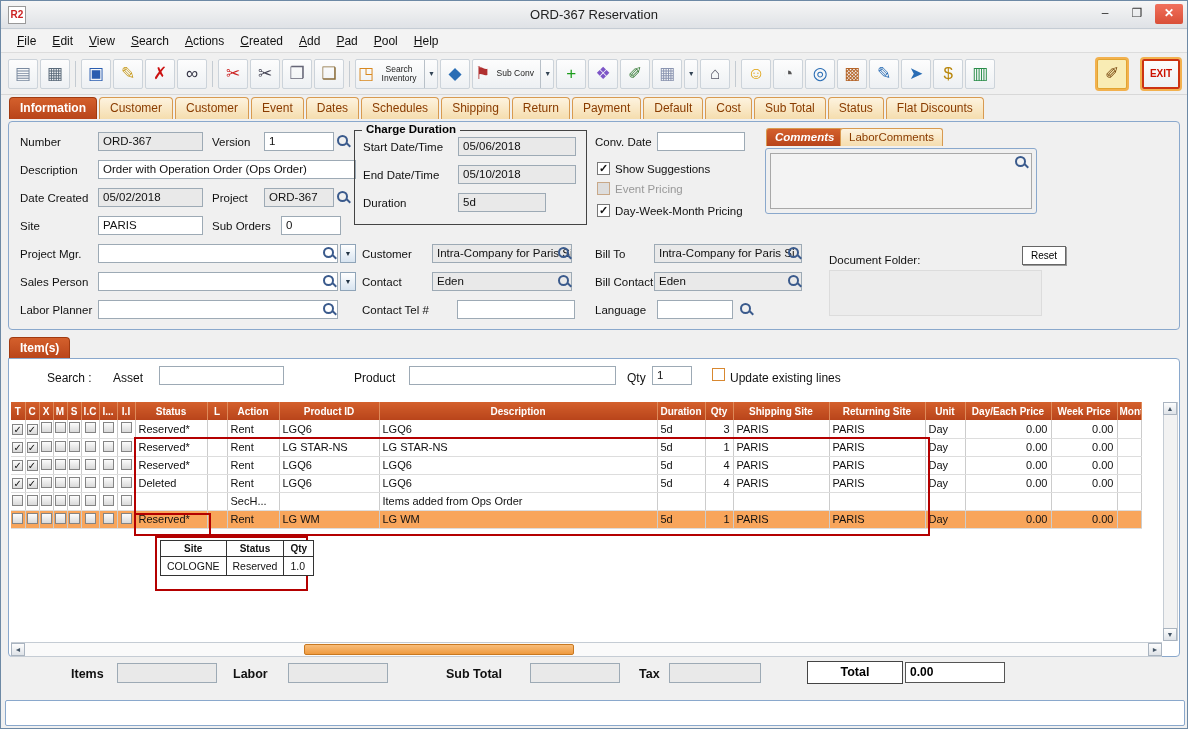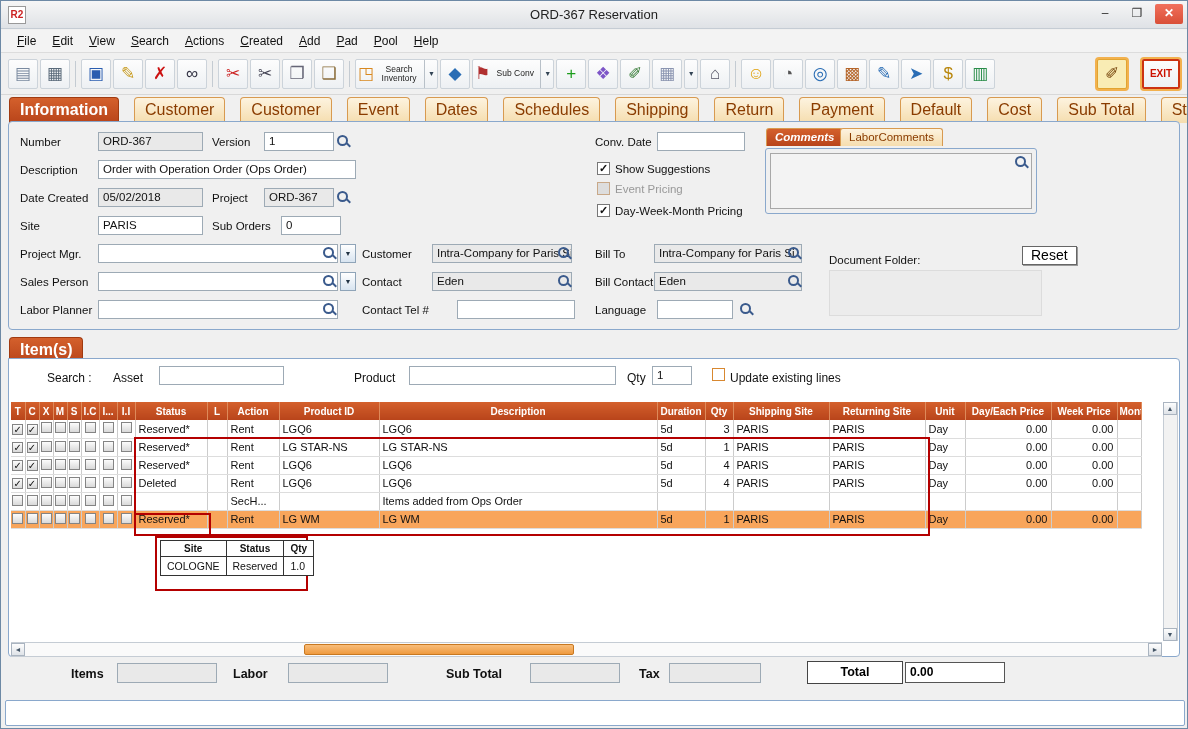--- a/index.html
+++ b/index.html
@@ -30,22 +30,22 @@
   .tspace { flex:1; }
   .tbtn.combo { padding:0 2px; gap:2px; }
   .tbtn.combo .tlbl { font-size:8.5px; line-height:9px; width:46px; color:#222; white-space:normal; }
   .tbtn.combo .tdd { font-size:7px; color:#345; border-left:1px solid #b8c0c8; padding-left:3px; align-self:stretch; display:flex; align-items:center; }
   .tbtn.ddonly { min-width:14px; width:14px; font-size:7px; color:#345; }
   .tbtn.hlb { background:#f9ecb4; border:1px solid #e2a430; box-shadow:0 0 0 2px #f2b14e; margin-right:14px; }
   .tbtn.exitb { color:#cc1100; font-weight:bold; font-size:10px; border:2px solid #cc3311;
                 box-shadow:0 0 0 2px #f2b14e; width:38px; }
   
   .tabstrip { position:absolute; left:8px; top:96px; display:flex; }
-  .mtab { padding:3px 10px 4px; font-size:16px; color:#8a3c00; border:1px solid #d89a50; border-bottom:none;
-          border-radius:4px 4px 0 0; background:linear-gradient(#fdf3df,#f5ddae); margin-right:15px; cursor:default; white-space:nowrap; }
+  .mtab { padding:3px 10px 4px; font-size:12px; color:#8a3c00; border:1px solid #d89a50; border-bottom:none;
+          border-radius:4px 4px 0 0; background:linear-gradient(#fdf3df,#f5ddae); margin-right:2px; cursor:default; white-space:nowrap; }
   .mtab.sel { background:linear-gradient(#d4602c,#b8441a); color:#fff; font-weight:bold; border-color:#a03a10; }
   
   .infopanel { position:absolute; left:7px; top:120px; width:1172px; height:209px;
                border:1px solid #8aa8cc; border-radius:4px; background:#f0f0f0; }
   .lbl { position:absolute; font-size:11.5px; color:#111; height:17px; line-height:17px; white-space:nowrap; }
   .lbl.gray { color:#999; }
   .fld { position:absolute; height:19px; border:1px solid #9daab5; background:#fff; font-size:11.5px;
          line-height:17px; padding:0 4px; color:#111; white-space:nowrap; overflow:hidden; }
   .fld.ro { background:#e9e9e9; }
   .mag { position:absolute; width:14px; height:14px; }
@@ -59,21 +59,21 @@
          line-height:11px; text-align:center; color:#111; font-weight:bold; }
   .chk.dis { background:#ddd; border-color:#c8a888; }
   .chk.orange { border-color:#d88830; }
   .grp { position:absolute; border:1px solid #444; }
   .gtitle { position:absolute; top:-8px; left:7px; background:#f0f0f0; padding:0 4px; font-weight:bold; font-size:11.5px; }
   .stab { position:absolute; padding:2px 8px 3px; font-size:11.5px; color:#8a3c00; border:1px solid #d89a50; border-bottom:none;
           border-radius:3px 3px 0 0; background:linear-gradient(#fdf3df,#f5ddae); cursor:default; }
   .stab.sel { background:linear-gradient(#d4602c,#b8441a); color:#fff; font-weight:bold;font-style:italic; }
   .cm-outer { position:absolute; border:1px solid #8aa8cc; border-radius:3px; background:#f0f0f0; }
   .cm-inner { position:absolute; left:4px; top:4px; right:4px; bottom:4px; background:#f3f3f3; border:1px solid #a8a8a8; }
-  .resetbtn { position:absolute; height:19px; background:#fff; border:1px solid #666; font-size:14px;
+  .resetbtn { position:absolute; height:19px; background:#fff; border:1px solid #666; font-size:10px;
               padding:0 8px; line-height:17px; box-shadow:1px 1px 0 #999; cursor:default; }
   .folderbox { position:absolute; background:#ececec; border:1px solid #dcdcdc; }
   
   .itemspanel { position:absolute; left:7px; top:357px; width:1172px; height:299px;
                 border:1px solid #8aa8cc; border-radius:0 4px 4px 4px; background:#fff; }
   .ptabs { position:absolute; left:8px; top:336px; display:flex;flex-direction:column; }
   .gridwrap { position:absolute; left:2px; top:43px; width:1151px; height:239px; background:#fff; overflow:hidden; }
   table.grid { border-collapse:collapse; table-layout:fixed; width:1130px; }
   table.grid th { background:linear-gradient(#d4602c,#b8441a); color:#fff; font-size:10px; font-weight:bold;
                   height:18px; padding:0 2px; border-right:1px solid #de8a5a; white-space:nowrap; overflow:hidden; }
@@ -273,20 +273,29 @@
 
     <div class="lbl" style="left:11px;top:152px">Sales Person</div>
     <div class="fld" style="left:89px;top:150px;width:240px"></div>
     <div class="mag" style="left:313px;top:152px"></div>
     <div class="ddb" style="left:331px;top:150px">▼</div>
 
     <div class="lbl" style="left:11px;top:180px">Labor Planner</div>
     <div class="fld" style="left:89px;top:178px;width:240px"></div>
     <div class="mag" style="left:313px;top:180px"></div>
 
+    <div class="grp" style="left:345px;top:8px;width:233px;height:95px">
+      <div class="gtitle">Charge Duration</div>
+      <div class="lbl" style="left:8px;top:8px">Start Date/Time</div>
+      <div class="fld ro" style="left:103px;top:6px;width:118px">05/06/2018</div>
+      <div class="lbl" style="left:8px;top:36px">End Date/Time</div>
+      <div class="fld ro" style="left:103px;top:34px;width:118px">05/10/2018</div>
+      <div class="lbl" style="left:8px;top:64px">Duration</div>
+      <div class="fld ro" style="left:103px;top:62px;width:88px">5d</div>
+    </div>
 
     <div class="lbl" style="left:586px;top:12px">Conv. Date</div>
     <div class="fld" style="left:648px;top:10px;width:88px"></div>
 
     <div class="chk" style="left:588px;top:40px">✓</div>
     <div class="lbl" style="left:606px;top:39px">Show Suggestions</div>
     <div class="chk dis" style="left:588px;top:60px"></div>
     <div class="lbl gray" style="left:606px;top:59px">Event Pricing</div>
     <div class="chk" style="left:588px;top:82px">✓</div>
     <div class="lbl" style="left:606px;top:81px">Day-Week-Month Pricing</div>

